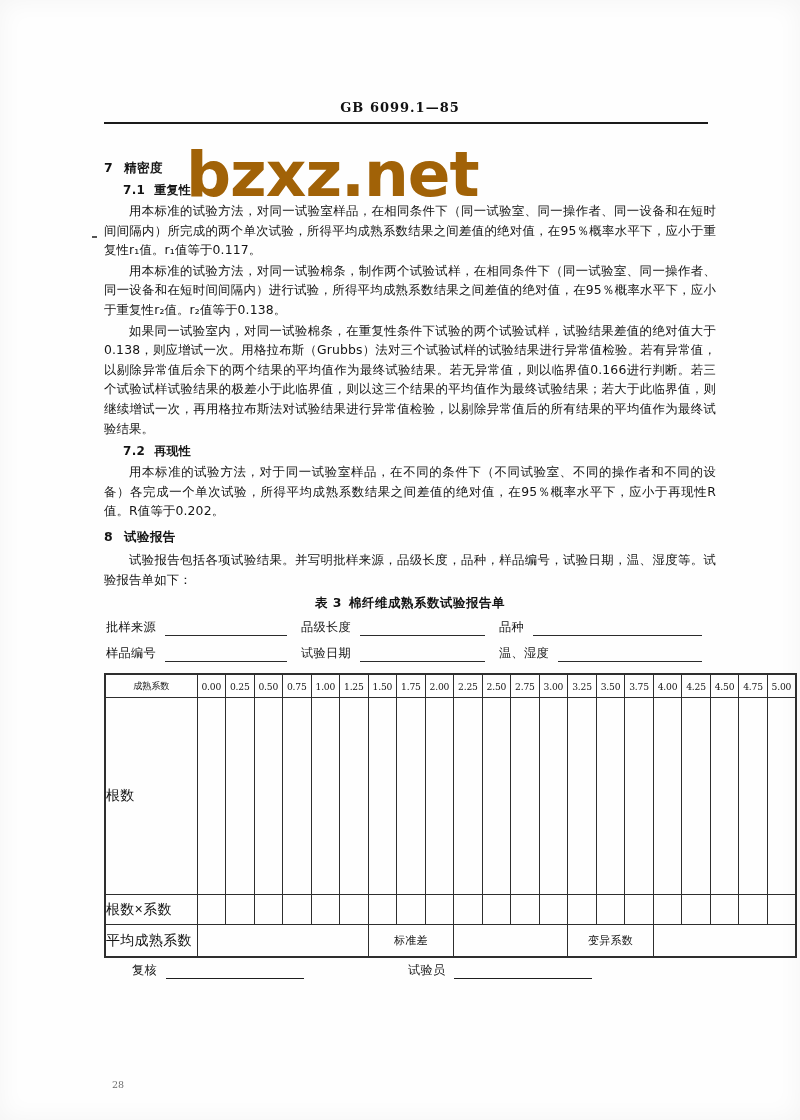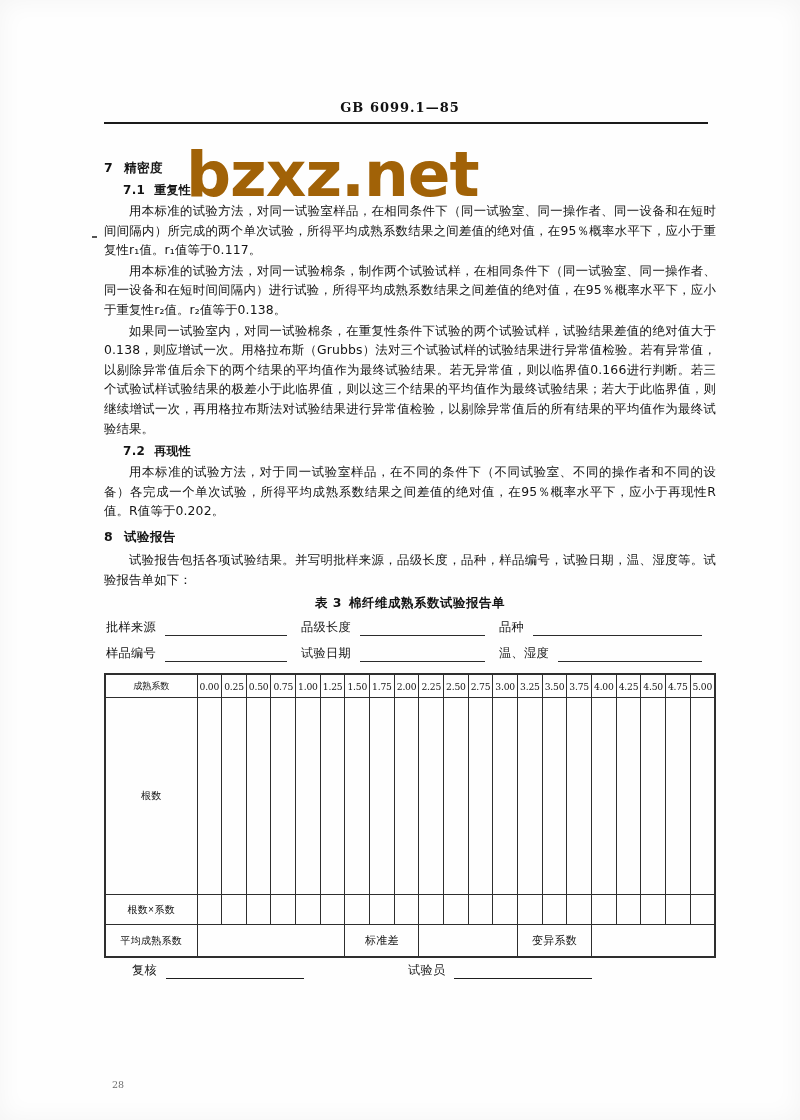--- a/index.html
+++ b/index.html
@@ -136,39 +136,39 @@
     flex: 1;
     border-bottom: 1.4px solid #2b2b2b;
     margin-left: 9px;
     margin-right: 14px;
     height: 11px;
   }
 
   
   table.report {
     border-collapse: collapse;
-    width: 612px;
+    width: 693px;
     table-layout: fixed;
     font-size: 9px;
   }
   table.report td, table.report th {
     border: 1px solid #2e2e2e;
     padding: 0;
     font-weight: normal;
     color: #141414;
   }
   table.report .outer-top   { border-top-width: 2.2px; }
   table.report .outer-bot   { border-bottom-width: 2.2px; }
   table.report .outer-left  { border-left-width: 2.2px; }
   table.report .outer-right { border-right-width: 2.2px; }
 
   .rowlabel {
     width: 92px;
-    text-align: center;
-    font-size: 10px;
+    text-align: left;
+    font-size: 14px;
     letter-spacing: 0.3px;
     vertical-align: middle;
   }
   .hdr-cell {
     height: 22px;
     text-align: center;
     vertical-align: middle;
     font-family: "DejaVu Serif", "Liberation Serif", serif;
     font-size: 9.2px;
     letter-spacing: -0.2px;

